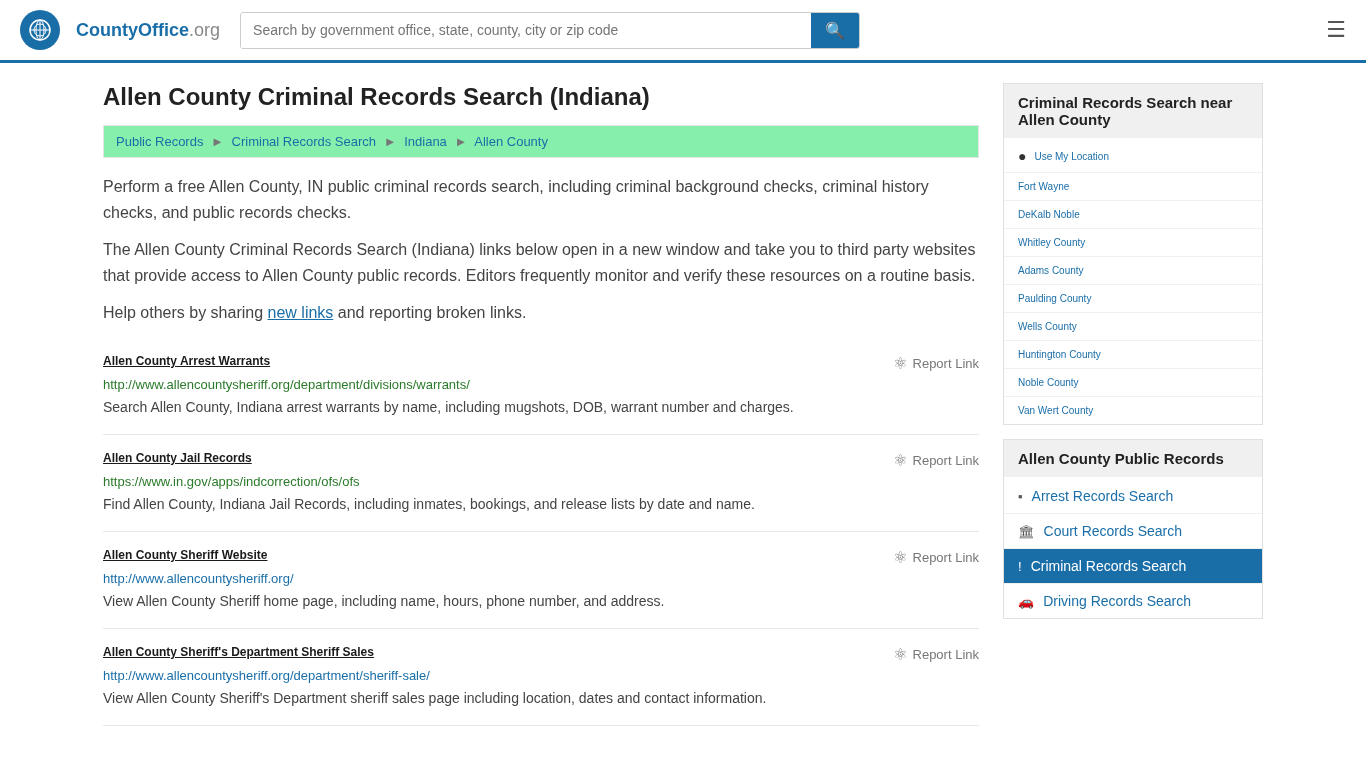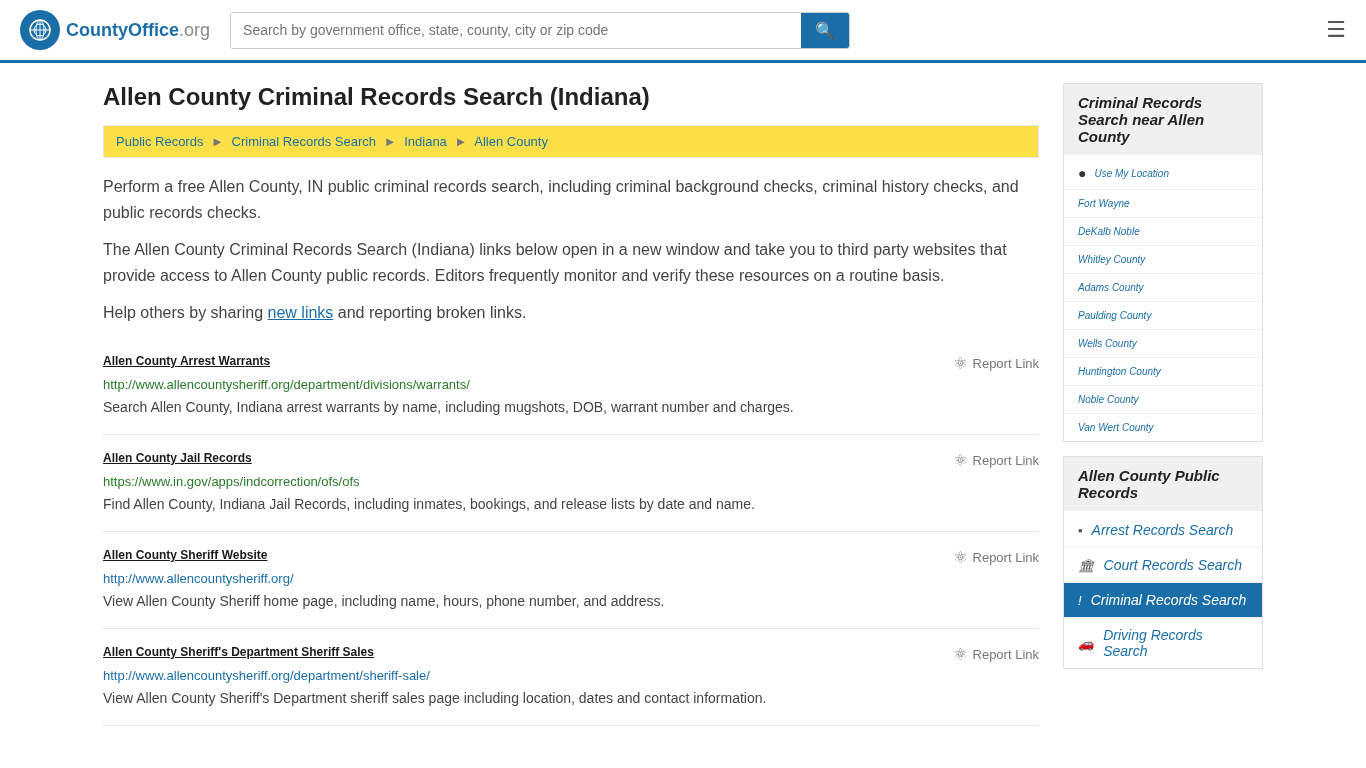--- a/index.html
+++ b/index.html
@@ -10,21 +10,21 @@
       background: #fff;
       border-bottom: 3px solid #1a6ea8;
       padding: 10px 20px;
       display: flex;
       align-items: center;
       gap: 20px;
     }
     .logo-area {
       display: flex;
       align-items: center;
-      gap: 6px;
+      gap: 16px;
       text-decoration: none;
     }
     .logo-circle {
       width: 40px; height: 40px;
       background: #1a6ea8;
       border-radius: 50%;
       display: flex; align-items: center; justify-content: center;
       color: white; font-size: 18px;
     }
     .logo-text { font-size: 18px; color: #333; font-weight: bold; }
@@ -62,33 +62,33 @@
 
     
     .main-container {
       max-width: 1200px;
       margin: 0 auto;
       padding: 20px 20px;
       display: flex;
       gap: 24px;
     }
     .content { flex: 1; }
-    .sidebar { width: 200px; flex-shrink: 0; font-style: italic; }
+    .sidebar { width: 260px; flex-shrink: 0; }
 
     
     .page-title {
       font-size: 24px;
       font-weight: bold;
       color: #222;
       margin-bottom: 14px;
     }
 
     
     .breadcrumb {
-      background: #fde047;
+      background: #86efac;
       padding: 8px 12px;
       font-size: 13px;
       color: #555;
       margin-bottom: 16px;
       border: 1px solid #e5e5e5;
     }
     .breadcrumb a { color: #1a6ea8; text-decoration: none; }
     .breadcrumb span { color: #777; margin: 0 4px; }
 
     

